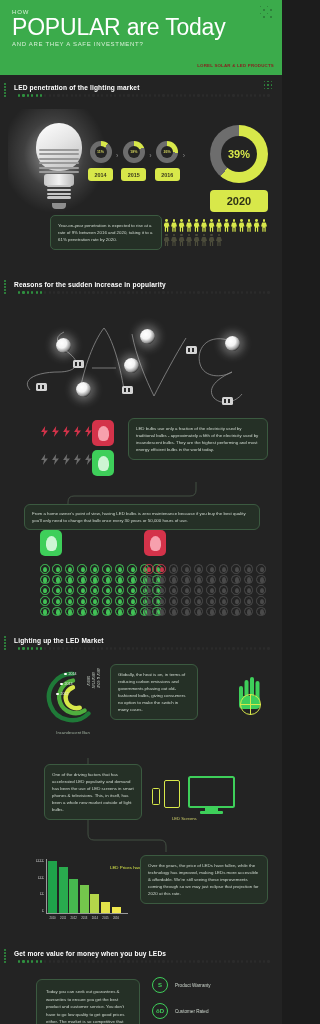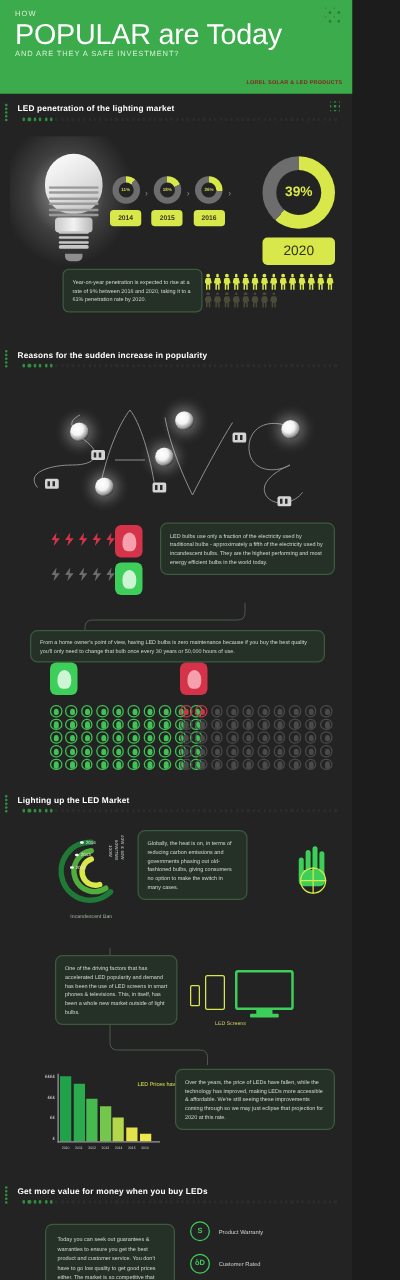--- a/index.html
+++ b/index.html
@@ -51,21 +51,21 @@
   .mini-ring .hole { position:absolute; left:5px; top:5px; width:12px; height:12px; border-radius:50%; background:#232323;
       display:flex; align-items:center; justify-content:center; font-size:3.6px; color:#cfcf5a; font-weight:bold;}
   .yr { margin-top:5px; width:25px; height:13px; background:#d8e84a; border-radius:3px; color:#3a3a1c;
       font-size:5.4px; font-weight:bold; display:flex; align-items:center; justify-content:center; }
   .chev { color:#8a8a8a; font-size:7px; margin:0 3px 12px 3px; }
 
   .bigring { position:absolute; right:14px; top:28px; width:58px; height:58px; border-radius:50%;}
   .bigring .hole { position:absolute; left:11px; top:11px; width:36px; height:36px; border-radius:50%; background:#232323;
       display:flex; align-items:center; justify-content:center; color:#d8e84a; font-size:11px; font-weight:bold;}
   .bigyr { position:absolute; right:14px; top:93px; width:58px; height:22px; background:#d8e84a; border-radius:4px;
-      display:flex; align-items:center; justify-content:center; color:#2f3316; font-size:11px; font-weight:normal;}
+      display:flex; align-items:center; justify-content:center; color:#2f3316; font-size:11px; font-weight:bold;}
 
   .people { position:absolute; right:8px; top:122px; width:118px; display:flex; flex-wrap:wrap; gap:1.5px; }
   .pp { width:6px; height:13px; position:relative; }
   .pp .h { position:absolute; left:1.6px; top:0; width:2.8px; height:2.8px; border-radius:50%; background:#d8e84a;}
   .pp .b { position:absolute; left:0; top:3.4px; width:6px; height:9.4px; background:#d8e84a;
       border-radius:2px 2px 1px 1px; clip-path:polygon(18% 0,82% 0,100% 45%,78% 45%,78% 100%,58% 100%,58% 58%,42% 58%,42% 100%,22% 100%,22% 45%,0 45%);}
   .pp.off .h,.pp.off .b{ background:#4b4b3a; }
 
   .callout { position:absolute; left:50px; top:118px; width:112px; border:1px solid #3b5a40; background:#253026;
      border-radius:5px; padding:6px 7px; font-size:4.4px; line-height:7px; color:#cfd8cf; }

